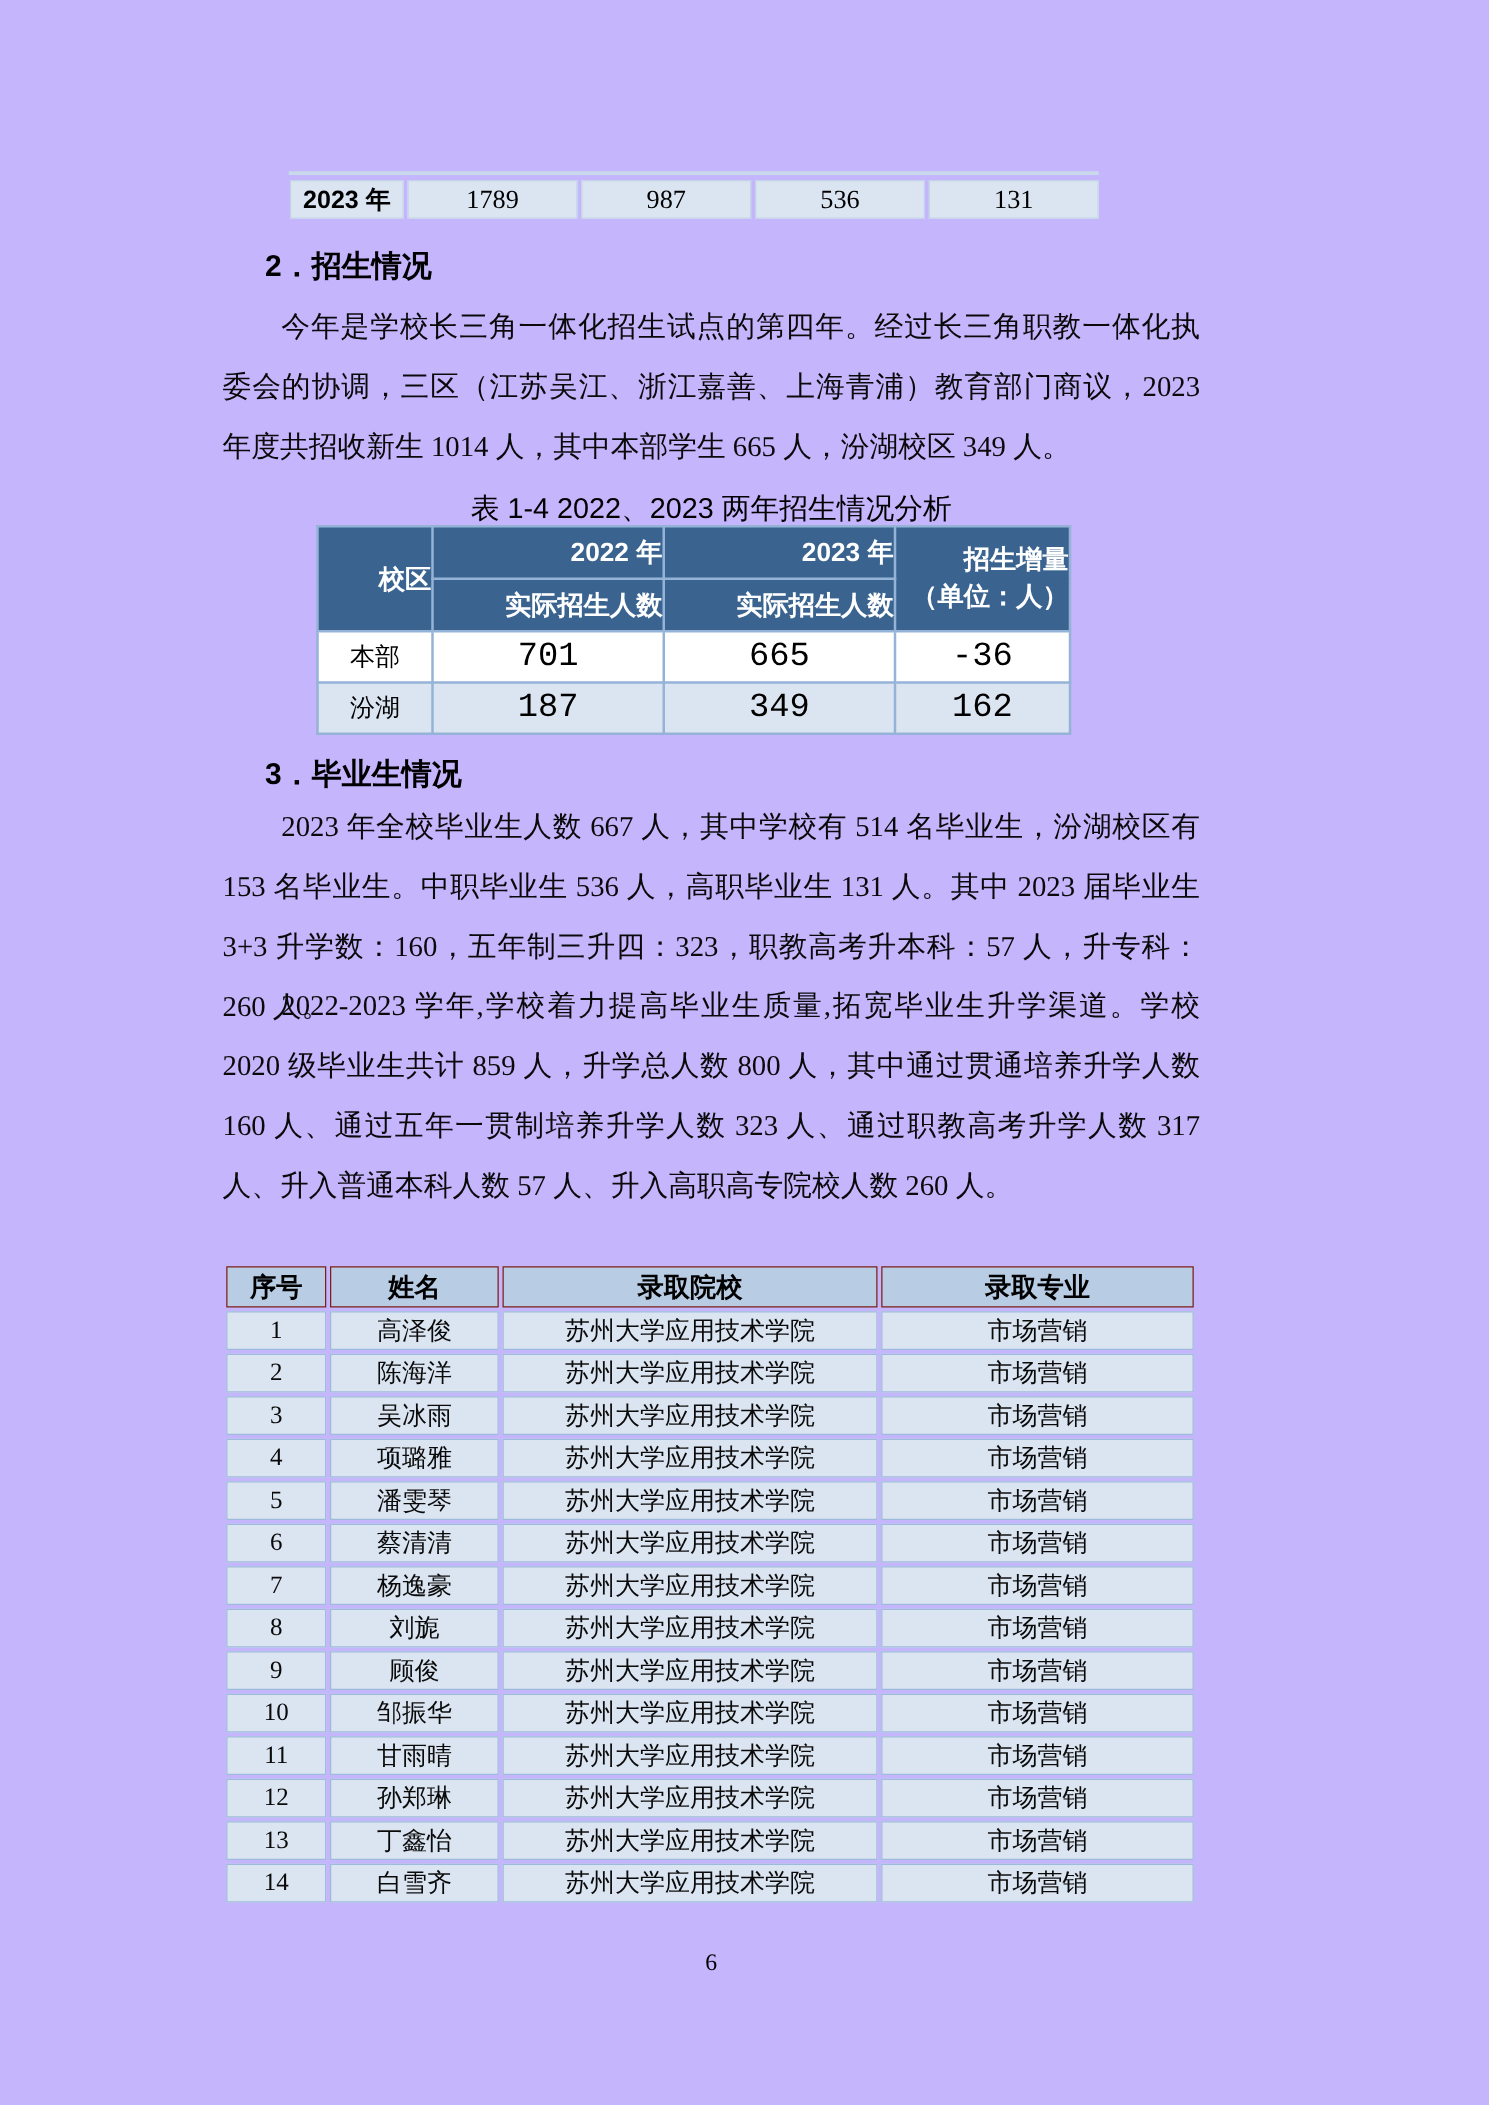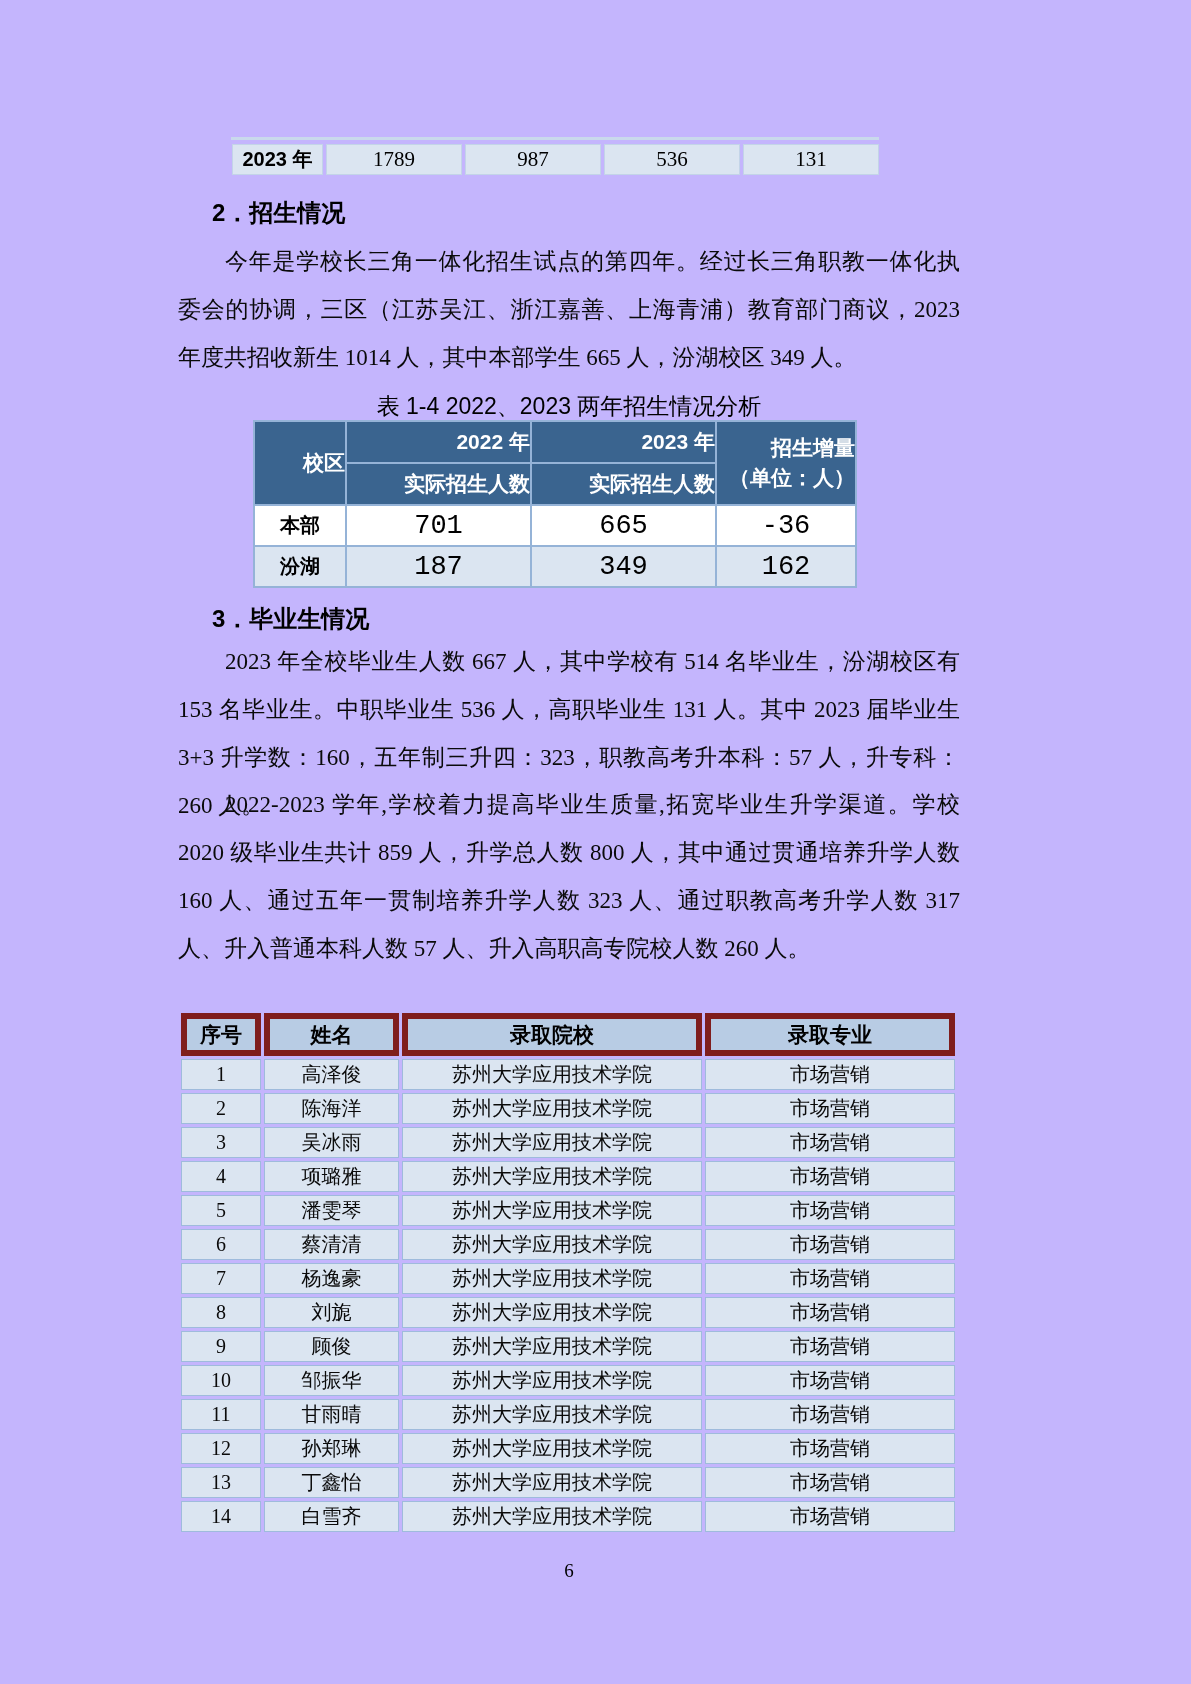--- a/index.html
+++ b/index.html
@@ -46,28 +46,28 @@
     border:2px solid #95B3D7; text-align:center; vertical-align:middle; padding:0;
   }
   table.t14 th {
     background:#3A648F; color:#ffffff;
     font-family:"Liberation Sans","DejaVu Sans",sans-serif;
     font-weight:bold; font-size:21px; height:40px;text-align:right;
   }
   table.t14 th .two-line { line-height:30px; }
   table.t14 td { font-size:27px; height:39px; background:#ffffff;font-family:Liberation Mono, monospace; }
   table.t14 tr.alt td { background:#DBE5F1; }
-  table.t14 td.campus-cell { font-family:"Liberation Sans","DejaVu Sans",sans-serif; font-weight:bold; font-size:20px; }
+  table.t14 td.campus-cell { font-family:"Liberation Sans","DejaVu Sans",sans-serif; font-weight:normal; font-size:20px; }
   
   table.t15 {
     position:absolute; left:178px; top:1010px; width:780px;
     border-spacing:3px; table-layout:fixed;
   }
   table.t15 th {
-    background:#B8CCE4; border:6px solid #7f1d1d;
+    background:#B8CCE4; border:1px solid #7f1d1d;
     font-family:"Liberation Sans","DejaVu Sans",sans-serif;
     font-weight:bold; font-size:21px; height:31px; padding:0;
     text-align:center; vertical-align:middle; color:#000;
   }
   table.t15 td {
     background:#DBE5F1; border:1px solid #9FBBDC;
     font-size:20px; height:29px; padding:0;
     text-align:center; vertical-align:middle; color:#0a0a0a;
   }
   

